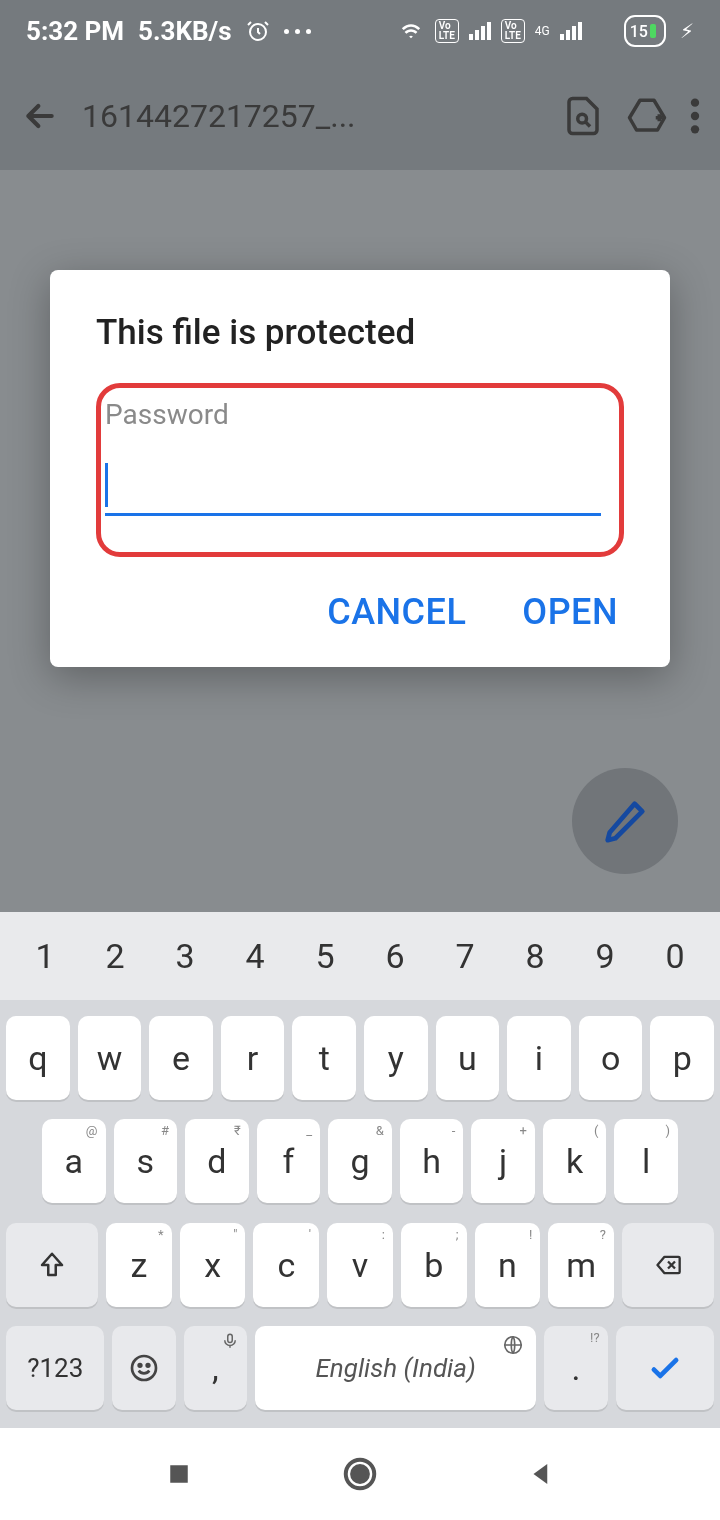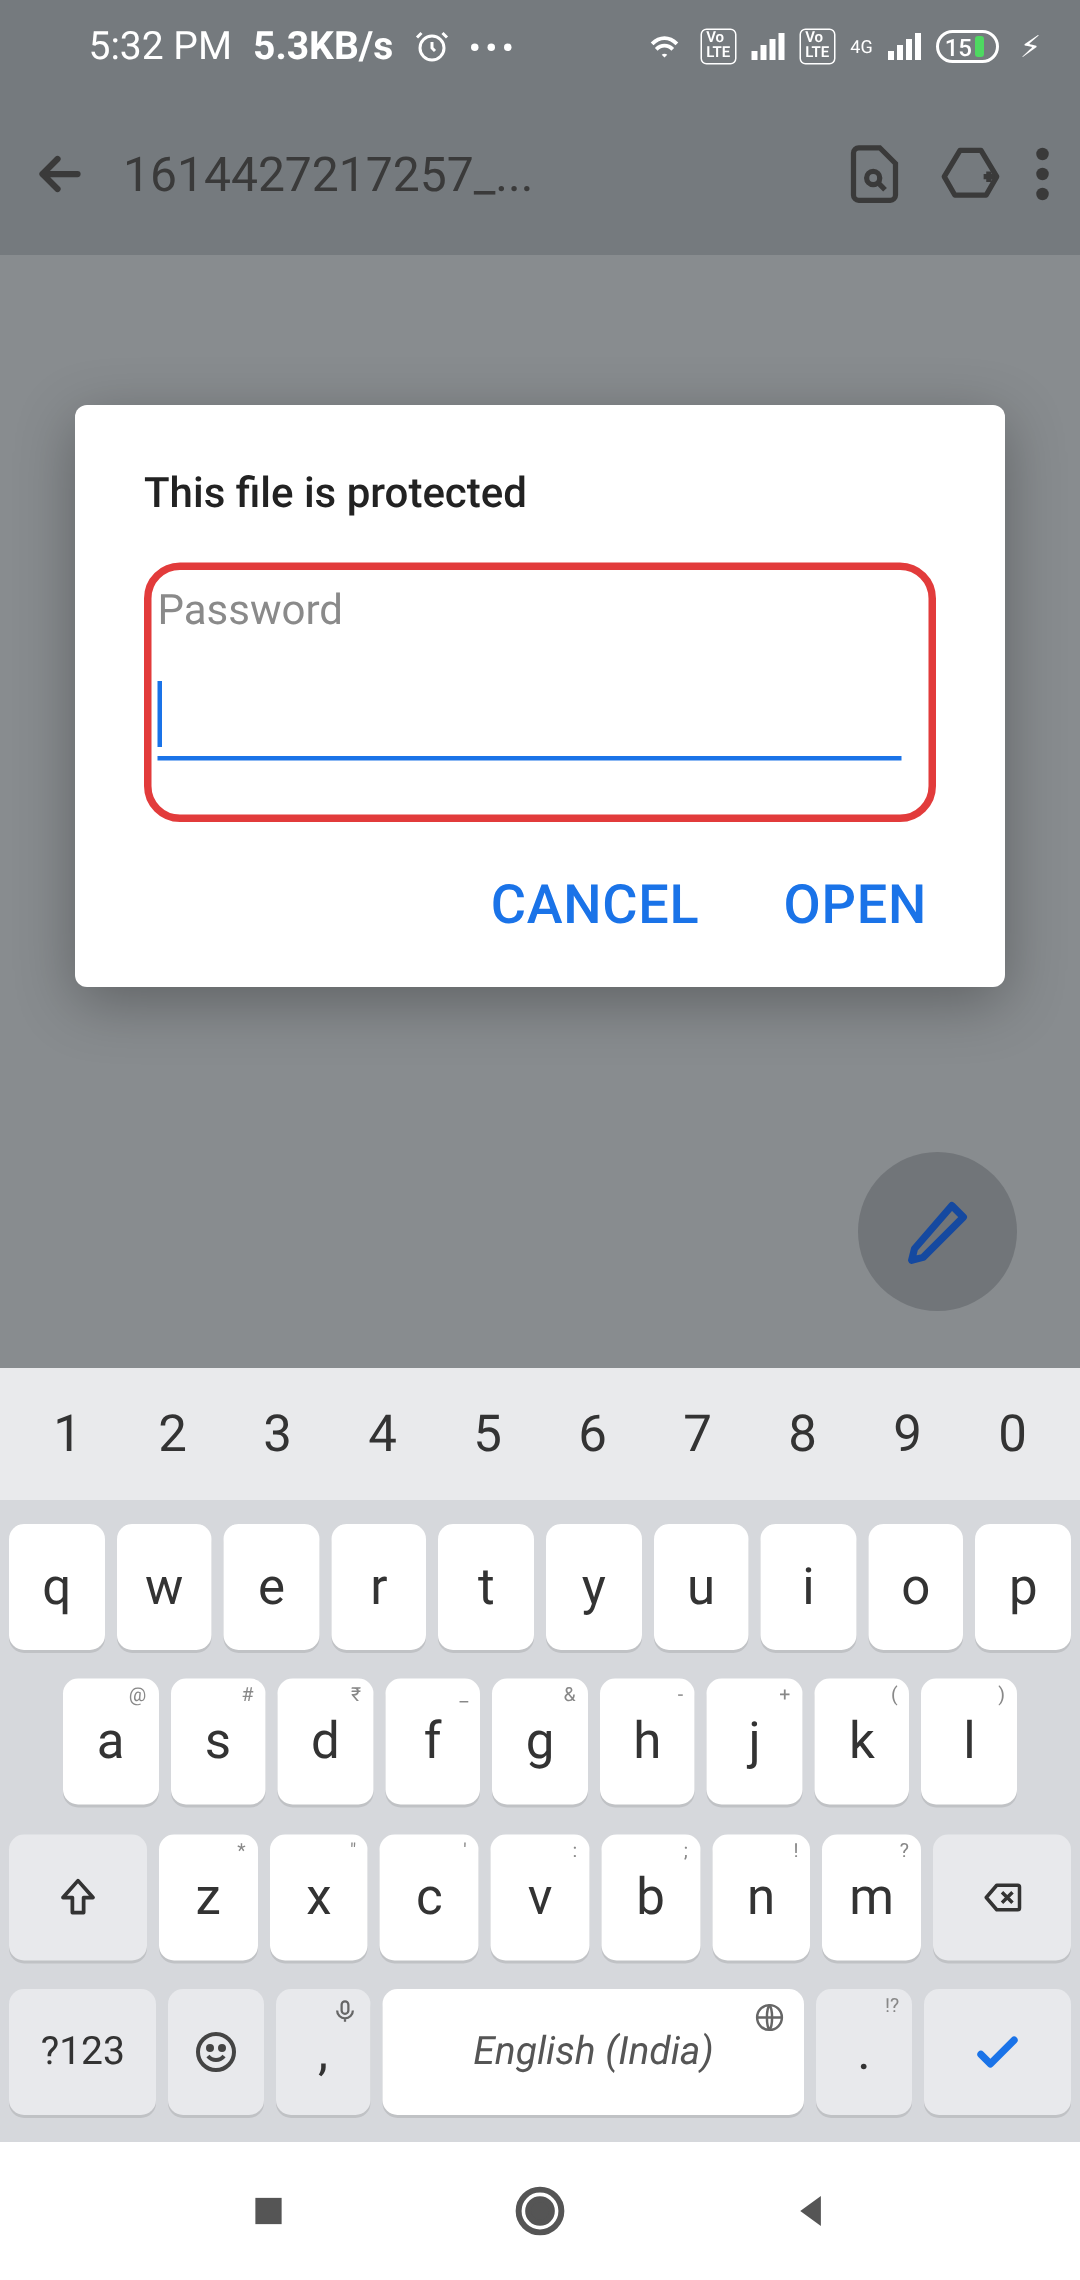--- a/index.html
+++ b/index.html
@@ -12,35 +12,35 @@
     padding: 0 26px;
     display: flex;
     align-items: center;
     justify-content: space-between;
     color: #ffffff;
     font-size: 26px;
     background: #757a7e;
   }
   .status-left { display: flex; align-items: center; gap: 14px; }
   .status-right { display: flex; align-items: center; gap: 10px; }
-  .status-time { font-weight: 400; margin-left: 33px; }
+  .status-time { font-weight: 700; }
   .status-speed { font-weight: 700; }
   .alarm-icon { width: 24px; height: 24px; }
   .dots { display: flex; gap: 6px; align-items: center; }
   .dots span { width: 5px; height: 5px; border-radius: 50%; background: #fff; display: inline-block; }
   .signal-bars { display: inline-flex; align-items: flex-end; gap: 2px; }
   .signal-bars span { width: 4px; background: #fff; display: inline-block; }
   .lte-badge {
     font-size: 10px; border: 1.5px solid #fff; border-radius: 4px;
     padding: 1px 3px; line-height: 1; font-weight: 600;
   }
   .fourg { font-size: 12px; line-height: 0.9; text-align: left; }
   .battery {
     display: inline-flex; align-items: center; border: 2px solid #fff;
-    border-radius: 11px; padding: 1px 8px 1px 4px; position: relative; height: 22px;
+    border-radius: 11px; padding: 1px 8px 1px 4px; position: relative; height: 32px; margin-left: 32px;
   }
   .battery-text { font-size: 16px; font-weight: 500; }
   .battery-fill {
     background: #4ed861; width: 6px; height: 14px; border-radius: 2px; margin-left: 2px; display: inline-block;
   }
   .bolt { font-size: 20px; margin-left: 4px; }
 
   
   .app-bar {
     height: 108px;
@@ -86,21 +86,21 @@
     position: absolute;
     top: 270px;
     left: 50px;
     right: 50px;
     background: #ffffff;
     border-radius: 8px;
     padding: 42px 46px 34px 46px;
     box-shadow: 0 10px 40px rgba(0,0,0,0.3);
   }
   .dialog-title {
-    font-size: 28px;
+    font-size: 35px;
     color: #222;
     font-weight: 500;
     margin-bottom: 30px;
   }
   .field-wrap {
     border: 5px solid #e23b3b;
     border-radius: 24px;
     padding: 10px 18px 36px 4px;
     margin-bottom: 34px;
   }

